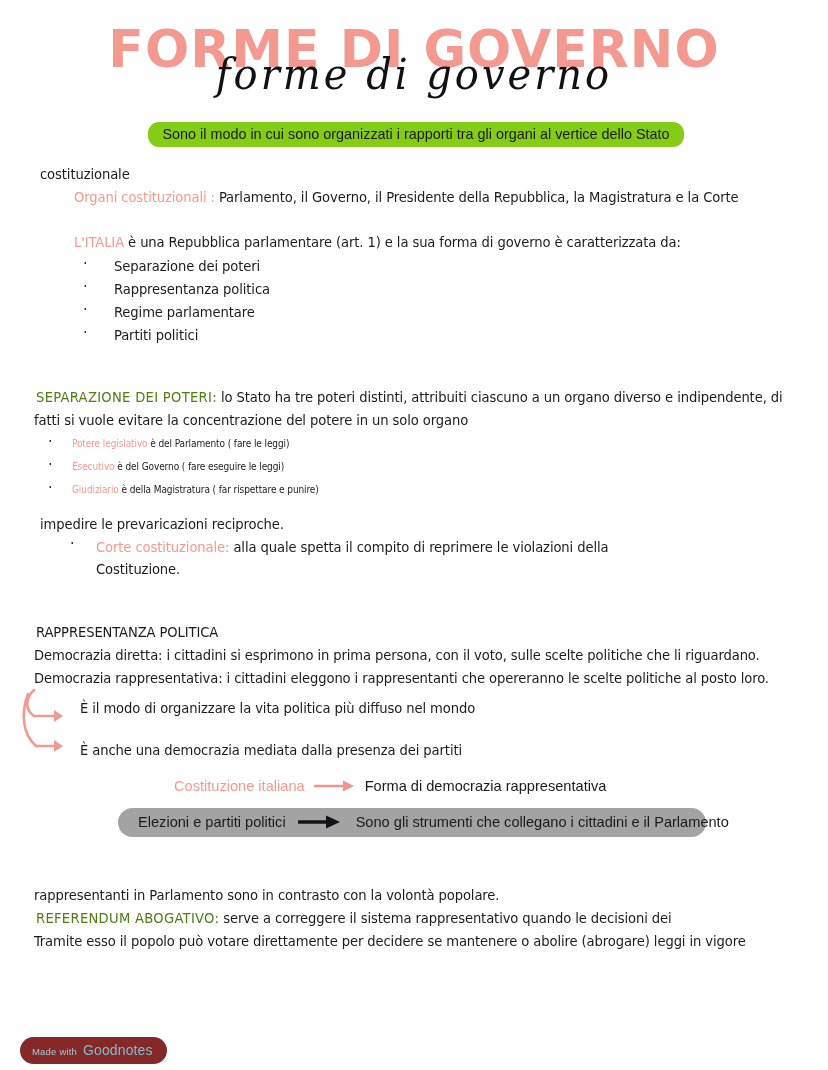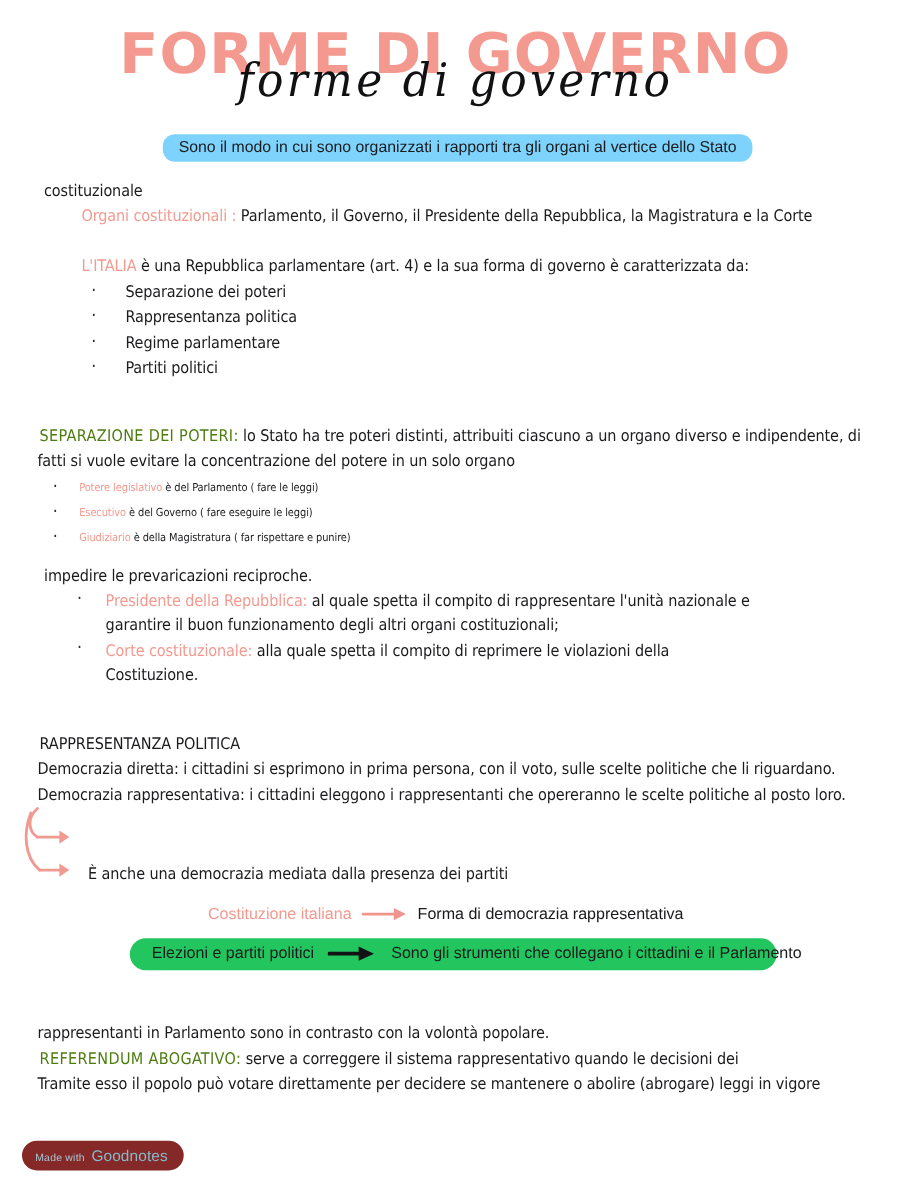--- a/index.html
+++ b/index.html
@@ -186,21 +186,21 @@
     position: relative;
     height: 66px;
   }
   .flow-row {
     position: absolute;
     display: flex;
     align-items: center;
     font-size: 14.6px;
     white-space: nowrap;
   }
-  .flow-row.r1 { left: 155px; top: 0px; }
+  .flow-row.r1 { left: 140px; top: 0px; }
   .flow-row.r2 {
     left: 84px; top: 30px;
     background: #fdeeee;
     border-radius: 18px;
     padding: 6px 20px 7px 20px;
     width: 588px;
   }
   .arrow-pink { margin: 0 9px 0 9px; display:inline-flex; }
   .arrow-black { margin: 0 14px 0 12px; display:inline-flex; }
 
@@ -236,34 +236,34 @@
 <div class="page">
 
   <div class="title-block">
     <div class="title-pink">FORME DI GOVERNO</div>
     <div class="title-script">forme di governo</div>
   </div>
 
   <div class="doc">
 
     <div class="subtitle-wrap">
-      <span class="subtitle" style="background: #7dd3fc;">Sono il modo in cui sono organizzati i rapporti tra gli organi al vertice dello Stato</span>
+      <span class="subtitle" style="background: #84cc16;">Sono il modo in cui sono organizzati i rapporti tra gli organi al vertice dello Stato</span>
     </div>
 
     <div class="ln para" style="padding-left:6px">costituzionale</div>
     <div class="ln para indent-2">
       <span class="pink" style="color: rgb(244, 153, 143);">Organi costituzionali :</span>
       <span class="dim">Parlamento, il Governo, il Presidente della Repubblica, la Magistratura e la Corte</span>
     </div>
 
     <div class="gap-md"></div>
 
     <div class="ln para indent-2">
       <span class="pink" style="color: rgb(244, 153, 143);">L'ITALIA</span>
-      <span class="dim">è una Repubblica parlamentare (art. 4) e la sua forma di governo è caratterizzata da:</span>
+      <span class="dim">è una Repubblica parlamentare (art. 1) e la sua forma di governo è caratterizzata da:</span>
     </div>
 
     <ul class="bul">
       <li class="ln">Separazione dei poteri</li>
       <li class="ln">Rappresentanza politica</li>
       <li class="ln">Regime parlamentare</li>
       <li class="ln">Partiti politici</li>
     </ul>
 
     <div class="gap-lg"></div>
@@ -288,25 +288,20 @@
         <span class="dim">è della Magistratura ( far rispettare e punire)</span>
       </li>
     </ul>
 
     <div class="gap-sm"></div>
 
     <div class="ln para" style="padding-left:6px">impedire le prevaricazioni reciproche.</div>
 
     <ul class="bul3">
       <li class="ln">
-        <span class="pink" style="color: rgb(244, 153, 143);">Presidente della Repubblica:</span>
-        <span class="dim">al quale spetta il compito di rappresentare l'unità nazionale e</span>
-        <span class="sub-cont dim">garantire il buon funzionamento degli altri organi costituzionali;</span>
-      </li>
-      <li class="ln">
         <span class="pink" style="color: rgb(244, 153, 143);">Corte costituzionale:</span>
         <span class="dim">alla quale spetta il compito di reprimere le violazioni della</span>
         <span class="sub-cont dim">Costituzione.</span>
       </li>
     </ul>
 
     <div class="gap-lg"></div>
 
     <div class="ln para" style="padding-left:2px" style2="">RAPPRESENTANZA POLITICA</div>
     <div class="ln para">Democrazia diretta: i cittadini si esprimono in prima persona, con il voto, sulle scelte politiche che li riguardano.</div>
@@ -314,37 +309,38 @@
 
     <div class="branch-wrap">
       <svg class="branch-svg" width="70" height="72" viewBox="0 0 70 72">
         <path d="M14 4 C5 12, 5 24, 14 30" fill="none" stroke="#f09a92" stroke-width="2.6" stroke-linecap="round"></path>
         <path d="M14 30 L40 30" fill="none" stroke="#f09a92" stroke-width="2.6" stroke-linecap="round"></path>
         <path d="M34 24 L43 30 L34 36 Z" fill="#f09a92"></path>
         <path d="M8 8 C1 26, 2 48, 16 60" fill="none" stroke="#f09a92" stroke-width="2.6" stroke-linecap="round"></path>
         <path d="M16 60 L40 60" fill="none" stroke="#f09a92" stroke-width="2.6" stroke-linecap="round"></path>
         <path d="M34 54 L43 60 L34 66 Z" fill="#f09a92"></path>
       </svg>
+      <div class="ln branch-line a">È il modo di organizzare la vita politica più diffuso nel mondo</div>
       <div class="ln branch-line b">È anche una democrazia mediata dalla presenza dei partiti</div>
     </div>
 
     <div class="flow-zone">
 
       <div class="flow-row r1">
         <span class="pink" style="color: rgb(244, 153, 143);">Costituzione italiana</span>
         <span class="arrow-pink">
           <svg width="42" height="14" viewBox="0 0 42 14">
             <path d="M1 7 L31 7" stroke="#f0958c" stroke-width="2.6" stroke-linecap="round" fill="none"></path>
             <path d="M29 1.5 L40 7 L29 12.5 Z" fill="#f0958c"></path>
           </svg>
         </span>
         <span class="dim">Forma di democrazia rappresentativa</span>
       </div>
 
-      <div class="flow-row r2" style="background: #22c55e;">
+      <div class="flow-row r2" style="background: #a3a3a3;">
         <span class="dim">Elezioni e partiti politici</span>
         <span class="arrow-black">
           <svg width="44" height="16" viewBox="0 0 44 16">
             <path d="M1 8 L30 8" stroke="#131316" stroke-width="3.4" stroke-linecap="round" fill="none"></path>
             <path d="M28 1.5 L42 8 L28 14.5 Z" fill="#131316"></path>
           </svg>
         </span>
         <span class="dim">Sono gli strumenti che collegano i cittadini e il Parlamento</span>
       </div>
 

